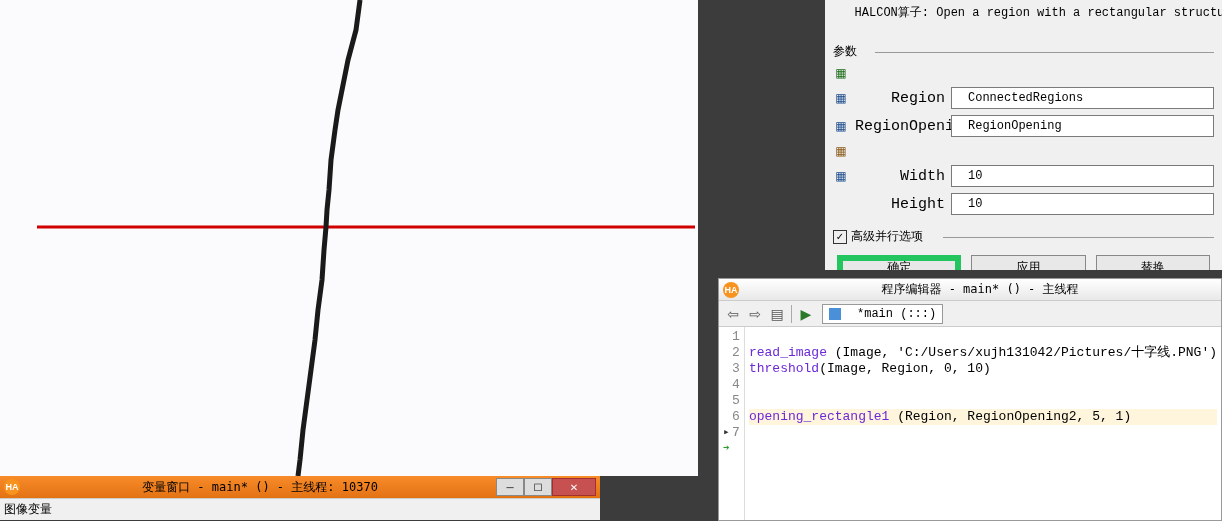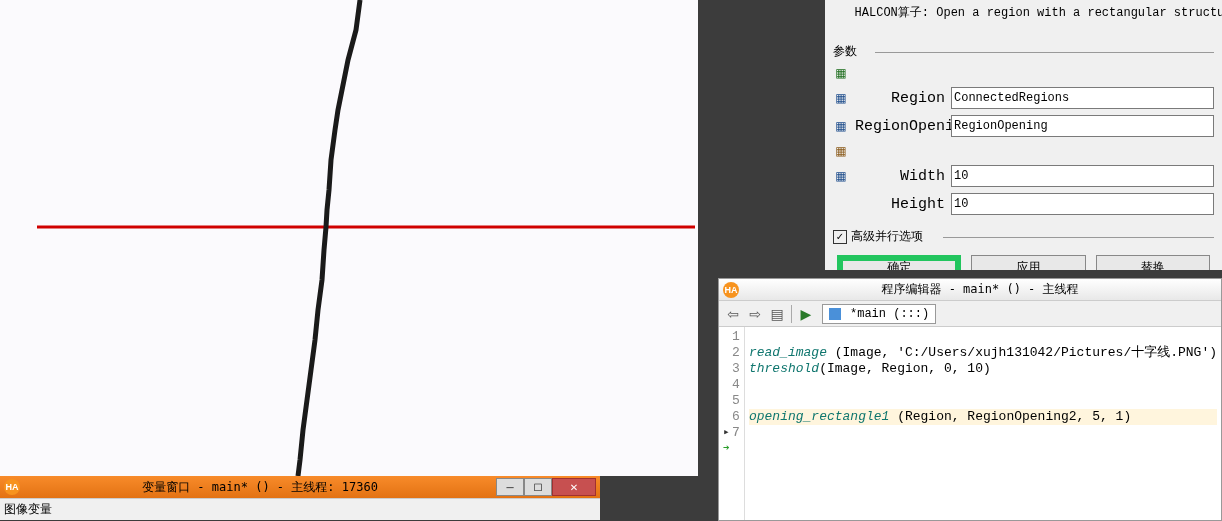--- a/index.html
+++ b/index.html
@@ -15,43 +15,43 @@
 .win-btn.close { background:#c75050;color:#fff;border-color:#a03030;width:44px;}
 .var-tabs { background:#f0f0f0; border-top:1px solid #ccc; padding:2px 4px; font-size:12px; font-family:SimSun;}
 .operator-panel { position: absolute; right: 0; top: 0; width: 397px; height: 270px; background: #f0f0f0; overflow: hidden; }
 .op-desc { padding: 4px 8px; font-family: "Courier New", monospace; font-size: 12px; color:#000; white-space:nowrap; overflow:hidden;}
 .op-section { margin-top:16px; }
 .op-section-label { padding: 2px 8px; font-size:12px; position:relative;}
 .op-section-label::after { content:""; position:absolute; left:50px; right:8px; top:50%; height:1px; background:#999;}
 .param-row { display:flex; align-items:center; padding: 3px 8px; gap:6px;}
 .param-icon { width:16px; height:16px; display:flex; align-items:center; justify-content:center; font-size:12px;}
 .param-label { width: 90px; text-align: right; font-family: "Courier New", monospace; font-size:15px;}
-.param-input { flex:1; height:22px; border:1px solid #7a7a7a; padding:0 2px; font-family:"Courier New",monospace; font-size:12px; background:#fff;}
+.param-input { flex:1; height:22px; border:1px solid #7a7a7a; padding:0 16px; font-family:"Courier New",monospace; font-size:12px; background:#fff;}
 .adv-row { display:flex; align-items:center; padding:4px 8px; gap:4px; position:relative; margin-top:6px;}
 .adv-row::after { content:""; position:absolute; left:118px; right:8px; top:50%; height:1px; background:#999;}
 .adv-chk { width:14px; height:14px; border:1px solid #333; display:flex;align-items:center;justify-content:center;font-size:10px;}
 .btn-row { display:flex; gap:10px; padding:6px 12px; }
 .btn { flex:1; height:24px; border:1px solid #888; background:#e8e8e8; font-size:12px; display:flex;align-items:center;justify-content:center; }
 .btn.primary { border:6px solid #22c55e; }
 .editor-panel { position: absolute; right:0; top:278px; width:504px; height:243px; background:#fff; border:1px solid #999;}
 .editor-title { background: linear-gradient(#fff,#e8e8e8); height:22px; display:flex; align-items:center; padding:0 4px; border-bottom:1px solid #ccc;}
 .editor-title .ha-icon { width:16px;height:16px;background:#f7931e;border-radius:50%;margin-right:4px;display:flex;align-items:center;justify-content:center;font-size:9px;color:#fff;font-weight:bold;}
 .editor-title .title-text { flex:1; text-align:center; font-family:SimSun,monospace; font-size:12px;}
 .editor-toolbar { height:26px; background:#f0f0f0; border-bottom:1px solid #ccc; display:flex; align-items:center; padding:0 4px; gap:2px;}
 .tb-btn { width:20px; height:20px; display:flex; align-items:center; justify-content:center; font-size:14px; color:#555;}
 .tb-btn.green { color:#2a7a2a;}
-.tb-tab { margin-left:4px; padding:2px 6px; font-family:"Courier New",monospace; font-size:12px; background:#fff; border:1px solid #999; display:flex;align-items:center;gap:9px;}
+.tb-tab { margin-left:4px; padding:2px 6px; font-family:"Courier New",monospace; font-size:12px; background:#fff; border:1px solid #999; display:flex;align-items:center;gap:16px;}
 .tb-tab .doc-icon { width:12px;height:12px;background:#4a90d9;display:inline-block;}
 .code-area { display:flex; height:calc(100% - 48px); background:#fff; font-family:"Courier New",monospace; font-size:13px;}
 .gutter { width:44px; background:#fff; border-right:1px solid #ddd; text-align:right; padding:2px 4px 0 0; color:#888; position:relative;}
 .gutter .ln { height:16px; line-height:16px;}
 .gutter .marker { position:absolute; left:4px; color:#2a9d2a; font-size:11px;}
 .code { flex:1; padding:2px 4px; }
 .code .line { height:16px; line-height:16px; white-space:pre;}
-.code .fn { color:#0f766e;font-style:italic; }
+.code .fn { color:#6d28d9; }
 .code .hl { background:#fff5dd; }
 .dark-gap { position:absolute; left:698px; top:0; width:127px; height:521px; background:#3c3c3c;}
 .dark-gap2 { position:absolute; left:600px; top:476px; width:118px; height:45px; background:#3c3c3c;}
 </style>
 </head>
 <body>
 
 <div class="image-viewer">
   <svg viewBox="0 0 698 476">
     <rect width="698" height="476" fill="#fbfafd"></rect>
@@ -145,21 +145,21 @@
         <div class="line"> </div>
         <div class="line"> </div>
         <div class="line hl"><span class="fn">opening_rectangle1</span> (Region, RegionOpening2, 5, 1)</div>
       </div>
   </div>
 </div>
 
 <div class="var-window">
   <div class="var-title">
     <span class="ha-icon">HA</span>
-    <span class="title-text">变量窗口 - main* () - 主线程: 17360</span>
+    <span class="title-text">变量窗口 - main* () - 主线程: 10370</span>
     <div class="win-btns">
       <span class="win-btn">─</span>
       <span class="win-btn">☐</span>
       <span class="win-btn close">✕</span>
     </div>
   </div>
   <div class="var-tabs">
     <span>图像变量</span>
   </div>
 </div>

